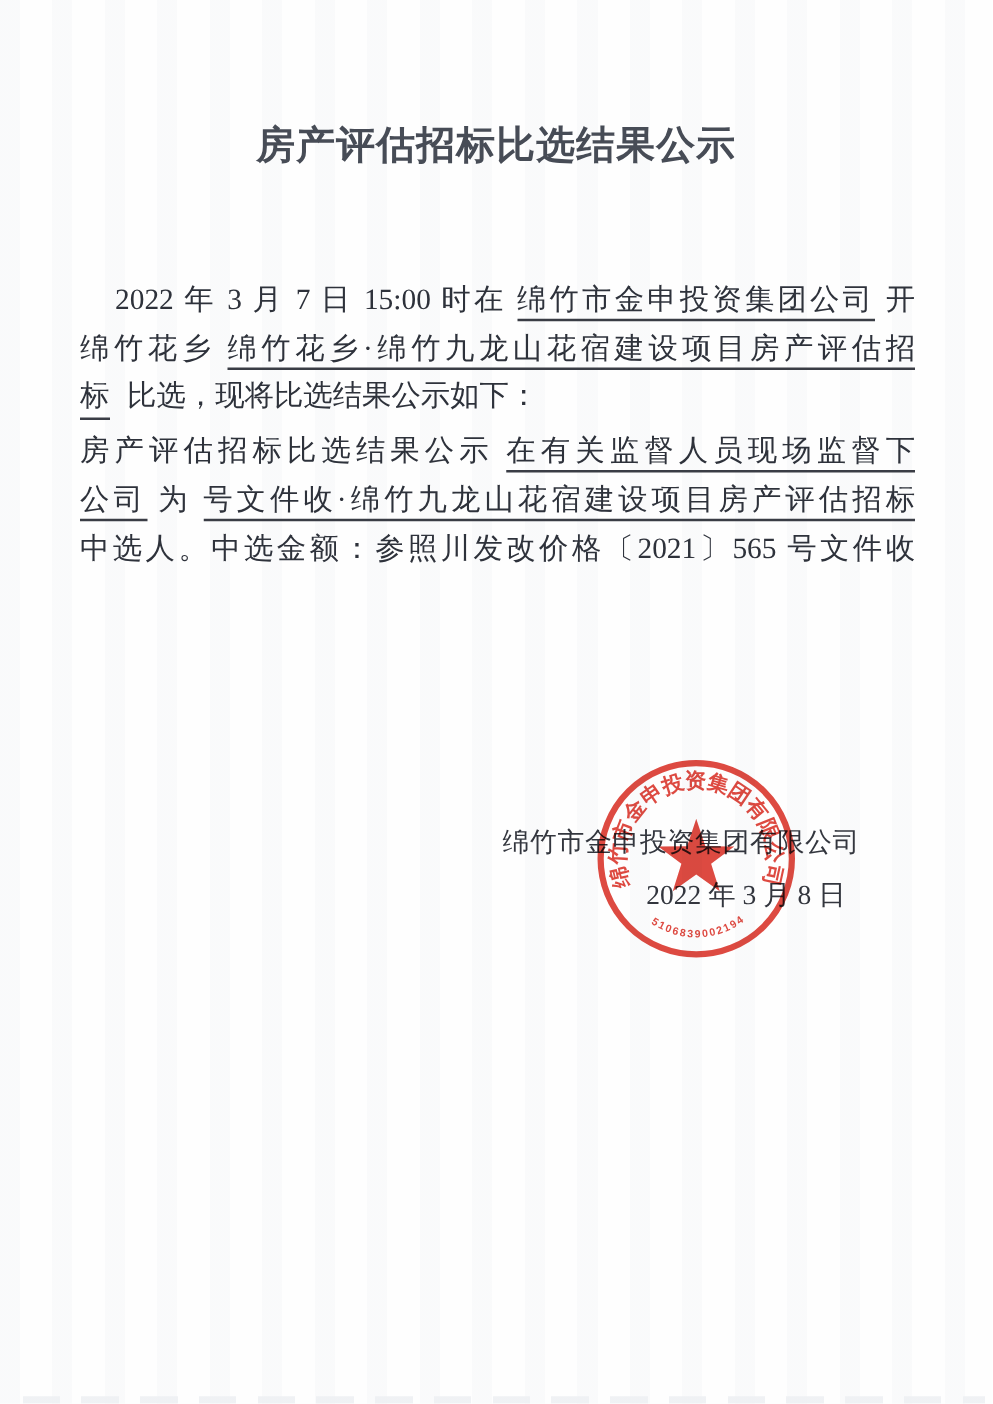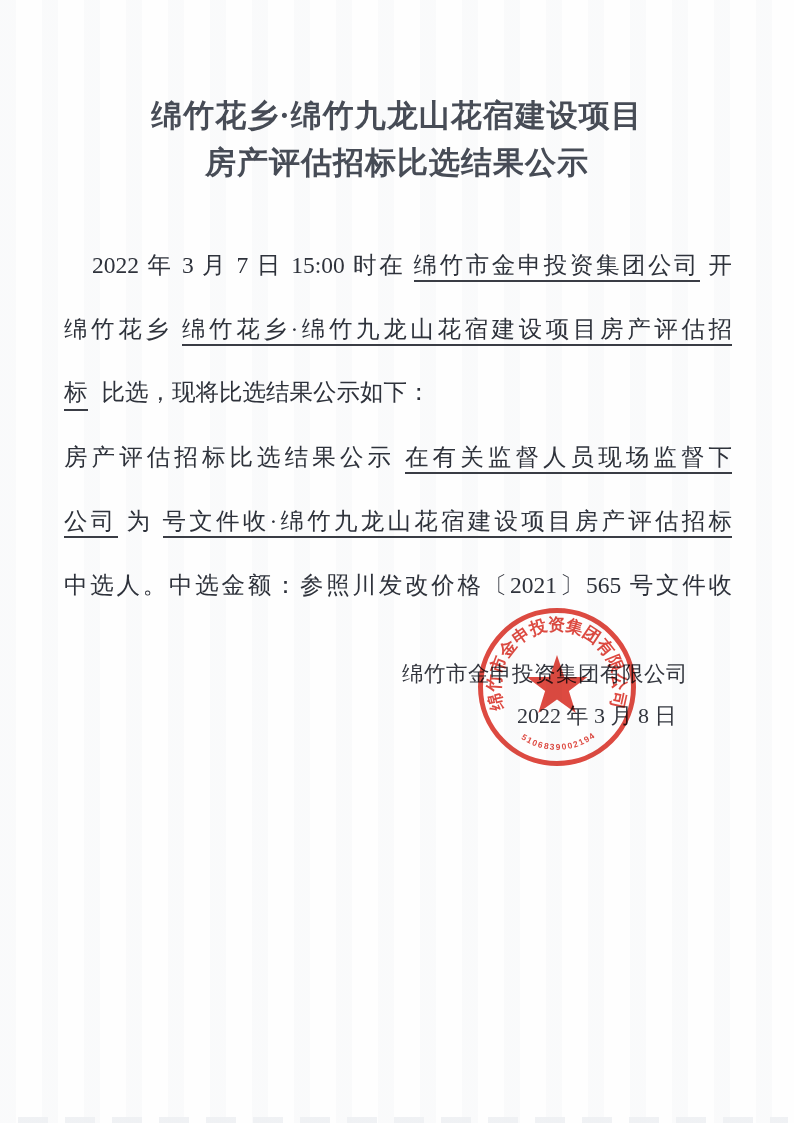--- a/index.html
+++ b/index.html
@@ -25,21 +25,20 @@
   .body-text{
     position:absolute;
     top:221px;left:64px;width:668px;
     font-size:23.5px;
     color:#2e323b;
   }
   .ln{
     line-height:39px;
     text-align:justify;
     text-align-last:justify;
-    margin-top:25px;
   }
   .ln.short{
     text-align:left;
     text-align-last:auto;
     font-family:Liberation Mono, monospace;
   }
   .para2{margin-top:4px;}
   .indent1{padding-left:28px;}
   .indent2{padding-left:54px;}
   .u{
@@ -87,21 +86,20 @@
     background:repeating-linear-gradient(90deg,#eef0f3 0 30px,rgba(255,255,255,0) 30px 47px);
     opacity:0.9;
   }
 </style>
 </head>
 <body>
 
 <div class="page">
 
   <div class="doc-title">
-    <div>绵竹花乡·绵竹九龙山花宿建设项目</div>
     <div>房产评估招标比选结果公示</div>
   </div>
 
   <div class="body-text">
     <div class="para1">
       <div class="ln indent1"><span>2022 年 3 月 7 日 15:00 时在 </span><span class="u">绵竹市金申投资集团公司</span><span> 开</span></div>
       <div class="ln"><span>绵竹花乡 </span><span class="u">绵竹花乡·绵竹九龙山花宿建设项目房产评估招</span></div>
       <div class="ln short"><span class="u">标</span><span> 比选，现将比选结果公示如下：</span></div>
     </div>
     <div class="para2">

